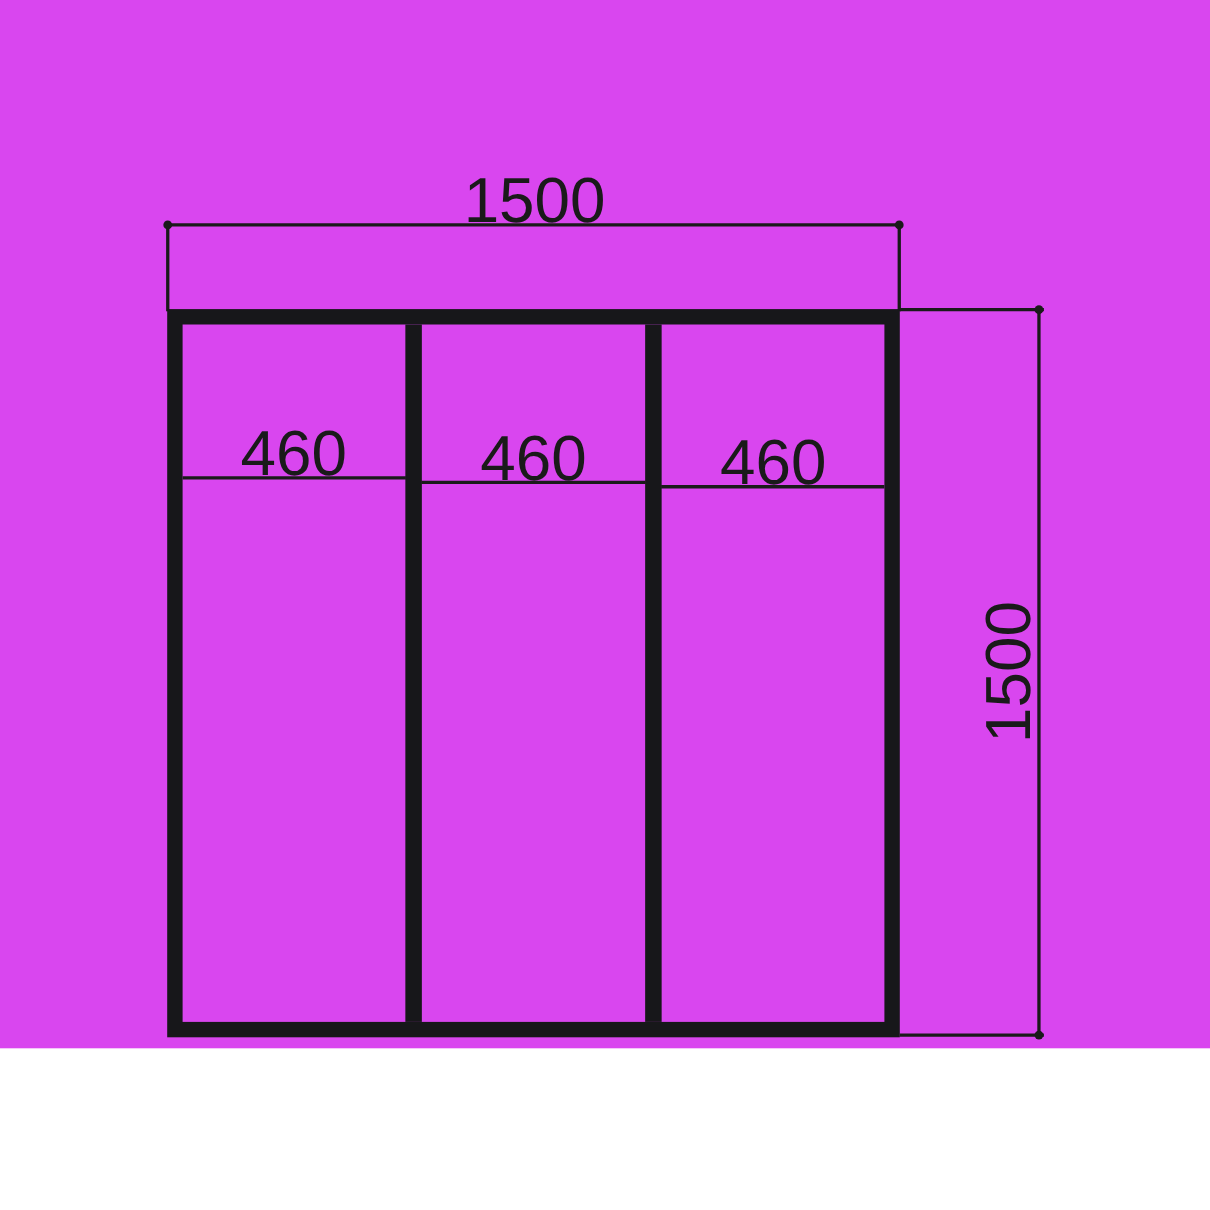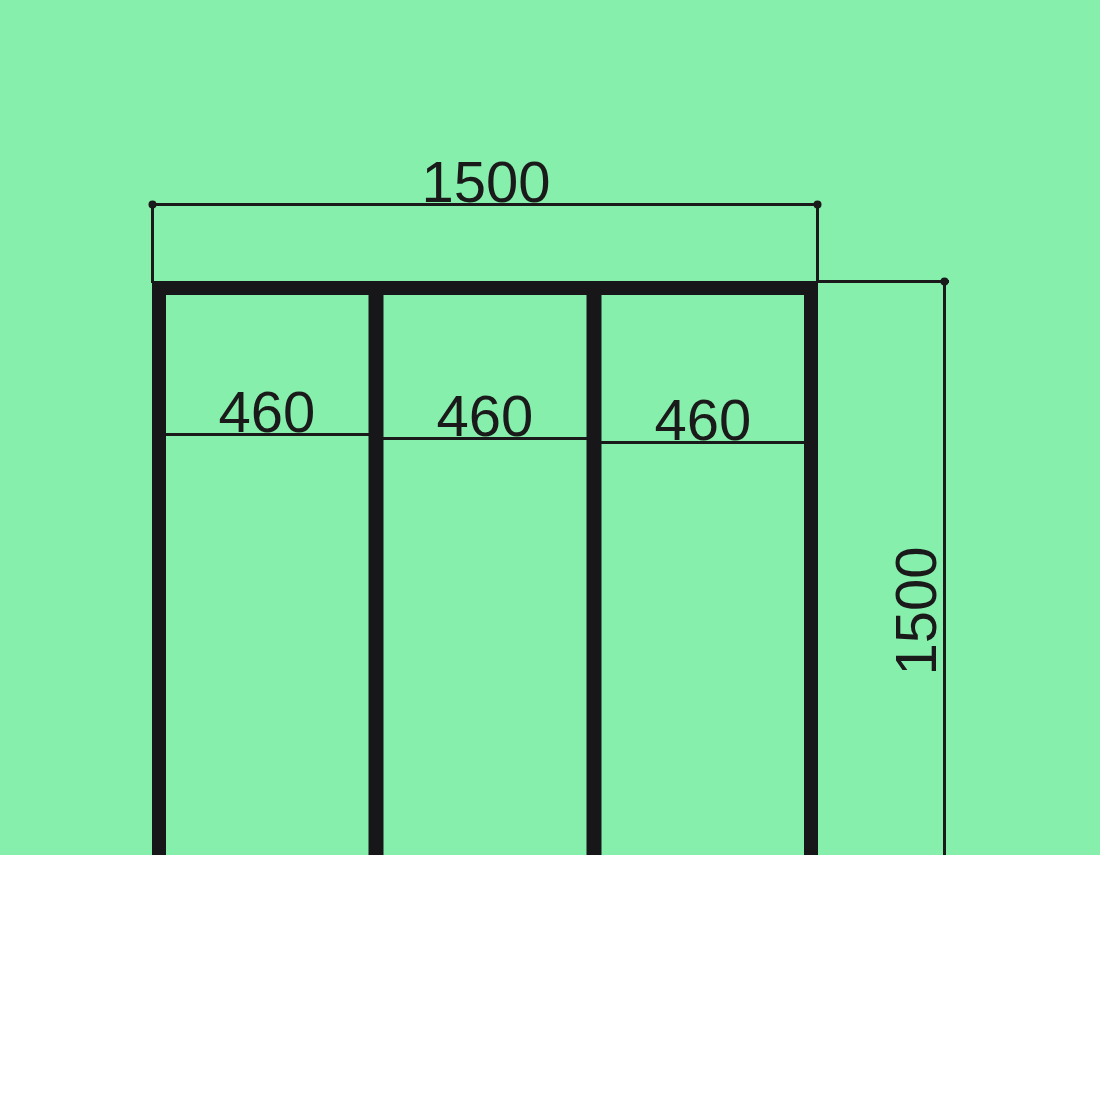--- a/index.html
+++ b/index.html
@@ -6,22 +6,22 @@
     margin: 0;
     padding: 0;
     background: #ffffff;
     width: 1100px;
     height: 1100px;
     font-family: "Liberation Sans", sans-serif;
   }
   .stage {
     position: relative;
     width: 1100px;
-    height: 855px;
-    background: #86efac;
+    height: 953px;
+    background: #d946ef;
     overflow: hidden;
   }
   svg text {
     font-family: "Liberation Sans", sans-serif;
     font-size: 58px;
     fill: #1a1a1a;
   }
   .thin-line {
     stroke: #1a1a1a;
     stroke-width: 3;

